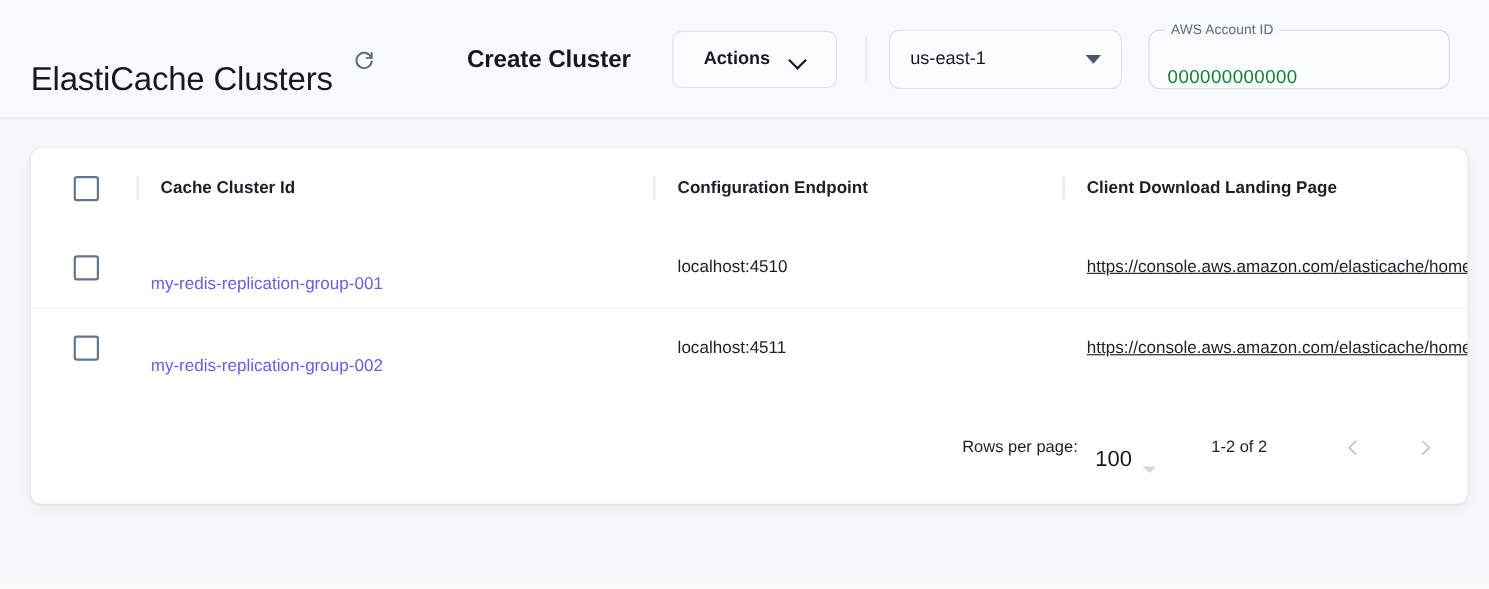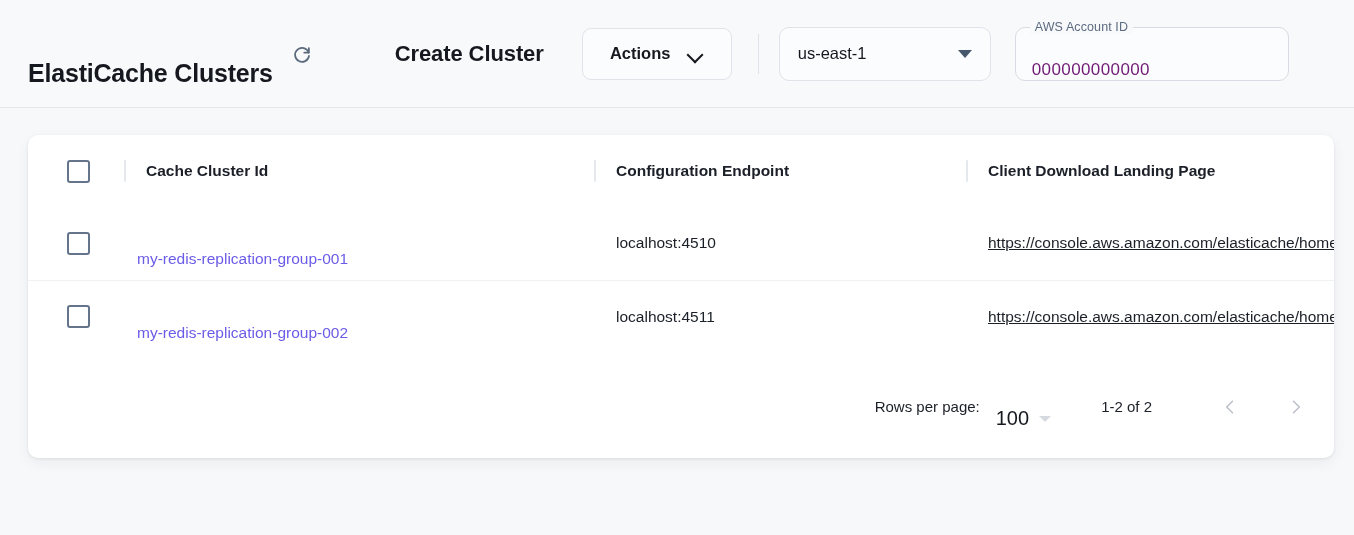--- a/index.html
+++ b/index.html
@@ -28,22 +28,22 @@
     padding: 0 20px 0 28px;
   }
 
   .title-block {
     display: flex;
     align-items: center;
     gap: 14px;
   }
 
   .page-title {
-    font-size: 25px;
-    font-weight: bold;
+    font-size: 30px;
+    font-weight: normal;
     letter-spacing: -0.2px;
     color: #15191f;
     white-space: nowrap;
     margin-top: 39px;
   }
 
   .refresh-btn {
     width: 30px;
     height: 30px;
     display: flex;
@@ -155,21 +155,21 @@
     left: 14px;
     padding: 0 5px;
     background: #f8f9fb;
     font-size: 12.5px;
     color: #5d6b80;
     letter-spacing: 0.1px;
     white-space: nowrap;
   }
   .account-value {
     font-size: 17px;
-    color: #701a75;
+    color: #15803d;
     letter-spacing: 0.4px;
     white-space: nowrap;
   }
 
   
   .content {
     padding: 27px 20px 0 28px;
   }
 
   .card {
@@ -282,21 +282,21 @@
     padding-right: 16px;
     gap: 0;
   }
   .rpp-label {
     font-size: 15px;
     color: #1b1f27;
     white-space: nowrap;
   }
   .rpp-select {
     display: flex;
-    align-items: center;
+    align-items: flex-end;
     gap: 10px;
     margin-left: 16px;
     cursor: pointer;
     margin-top: 24px;
   }
   .rpp-value {
     font-size: 20px;
     color: #15191f;
     white-space: nowrap;
   }

